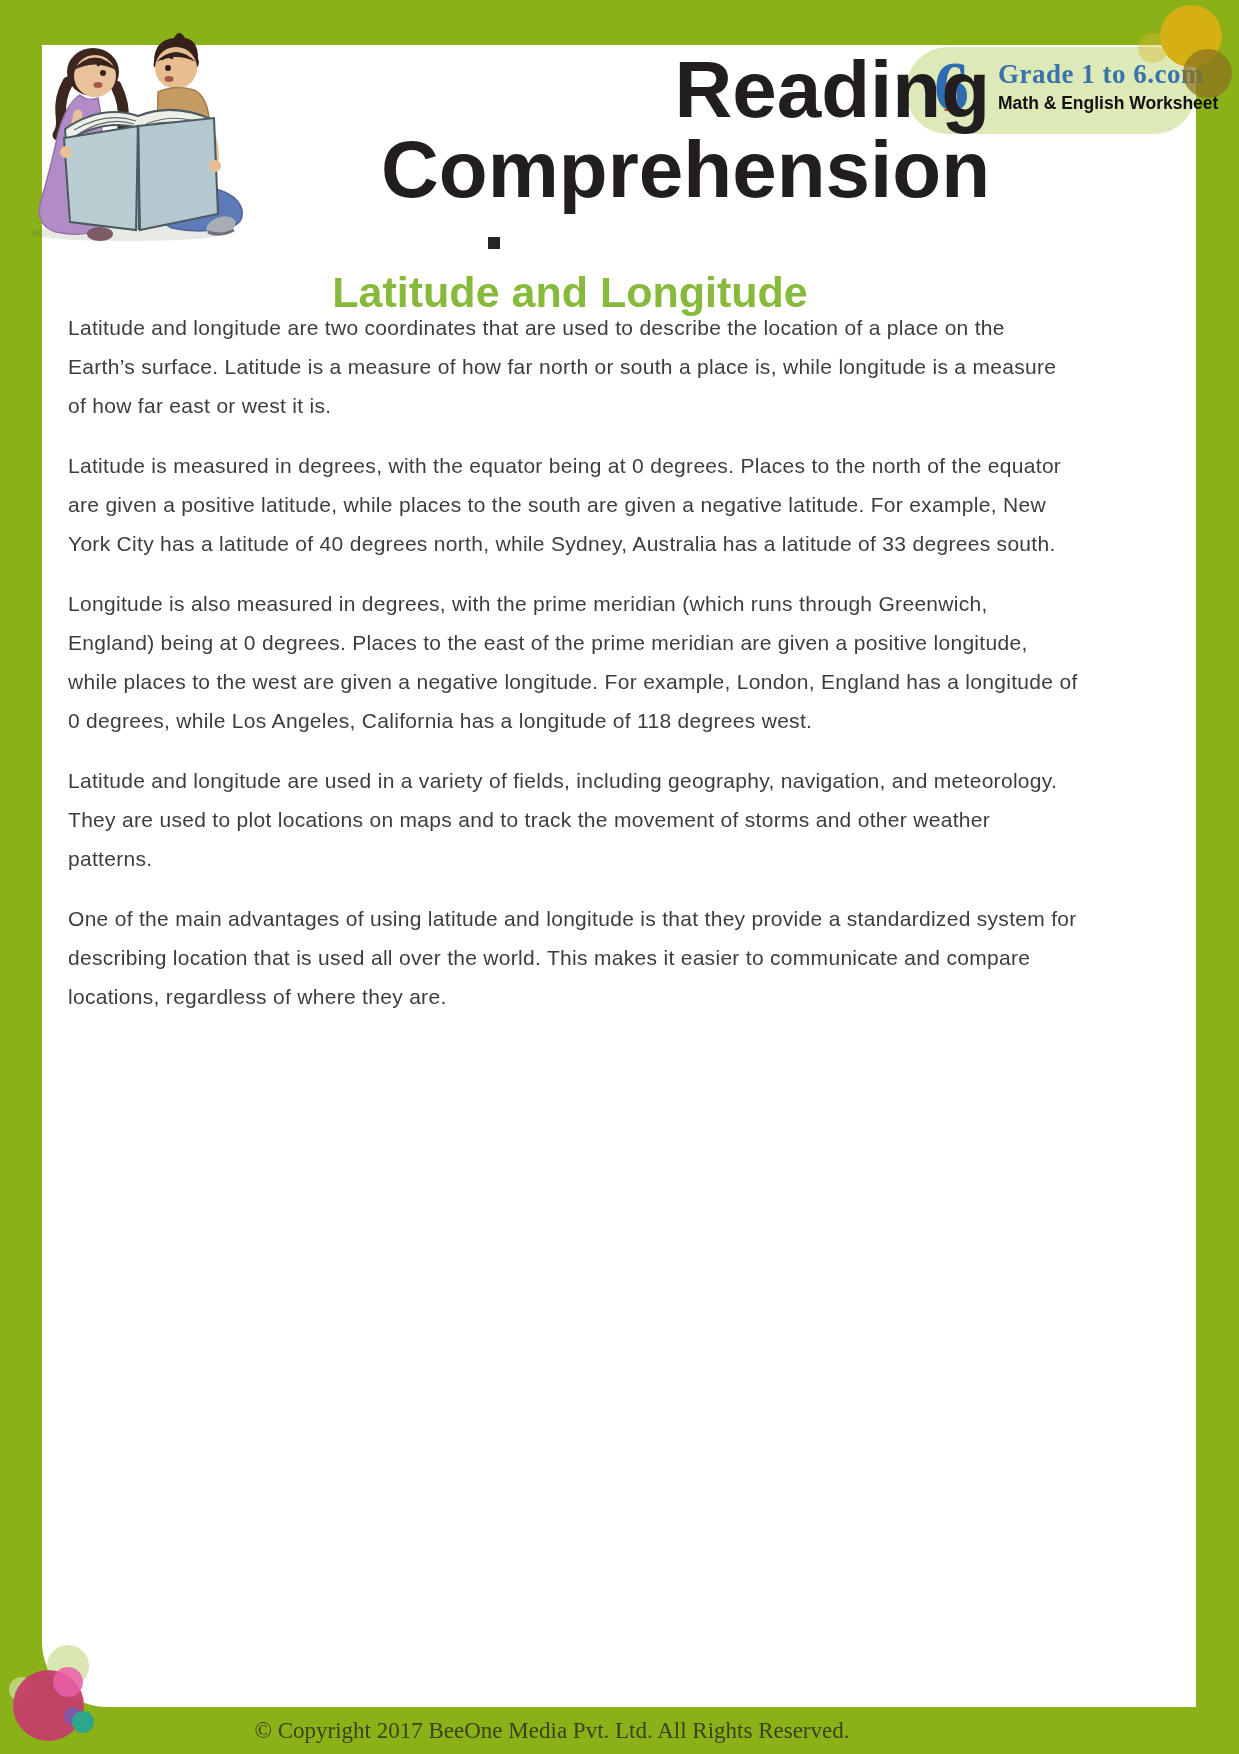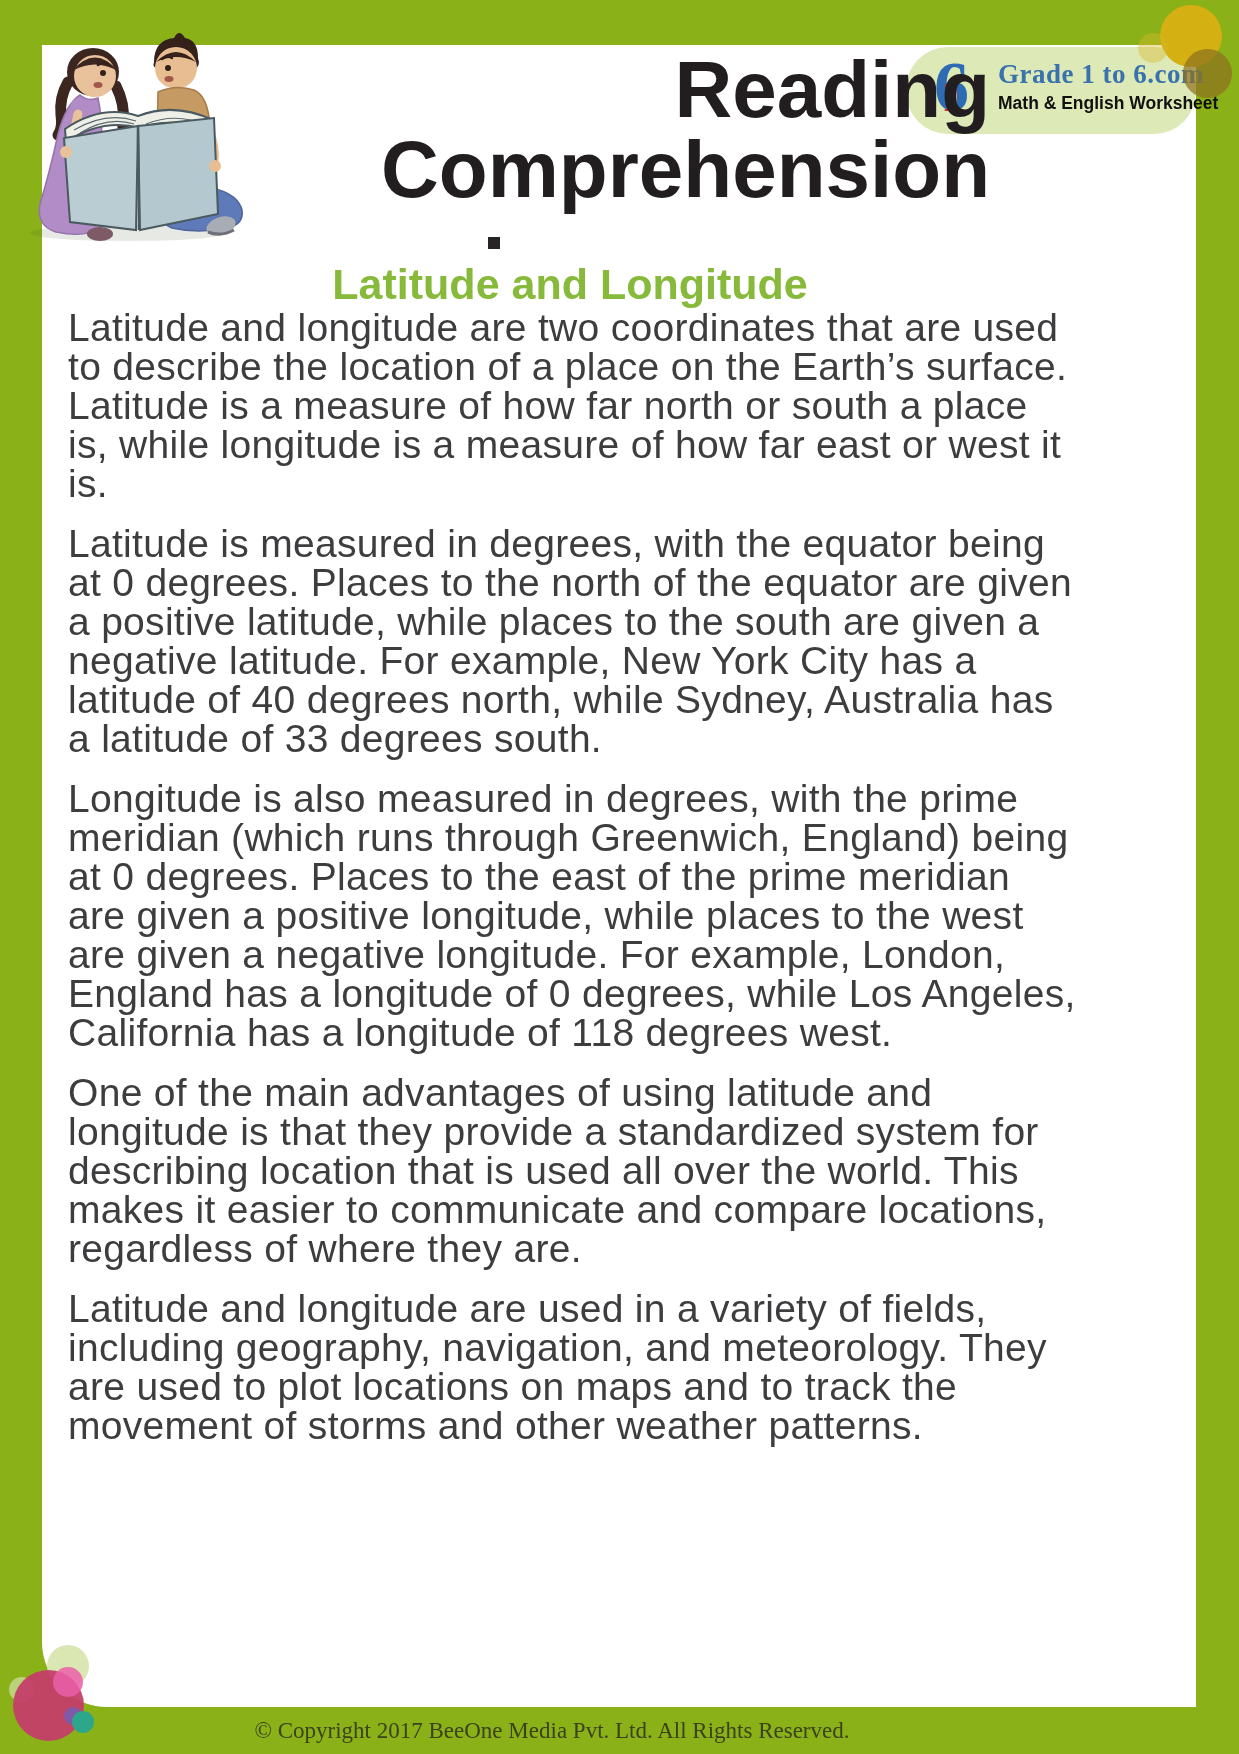--- a/index.html
+++ b/index.html
@@ -55,32 +55,32 @@
   .c-purple    {left:64px;  top:1707px;width:18px;height:18px;background:#8059a8;}
   .c-teal      {left:72px;  top:1711px;width:22px;height:22px;background:#2ea68b;}
   
   .title{
     position:absolute;left:150px;top:50px;width:840px;
     text-align:right;font-weight:bold;
     font-size:80px;line-height:80px;
     color:#221e1f;letter-spacing:0px;
   }
   .subtitle{
-    position:absolute;left:150px;top:260px;width:840px;
+    position:absolute;left:150px;top:268px;width:840px;
     text-align:center;font-weight:bold;
     font-size:43px;line-height:48px;
     color:#87ba3b;
   }
   .stray-square{
     position:absolute;left:488px;top:237px;width:12px;height:12px;background:#272425;
   }
   
   .content{
     position:absolute;left:68px;top:308px;width:1010px;
-    font-size:39px;line-height:39px;letter-spacing:0.3px;
+    font-size:21px;line-height:39px;letter-spacing:0.3px;
     color:#3d3d3f;
   }
   .content p{margin:0 0 21px 0;}
   
   .copyright{
     position:absolute;left:12px;top:1718px;width:1080px;
     text-align:center;
     font-family:"Liberation Serif", serif;
     font-size:23px;color:#3c421c;
   }
@@ -166,19 +166,19 @@
   </div>
 
   <div class="stray-square"></div>
 
   <div class="subtitle">Latitude and Longitude</div>
 
   <div class="content">
     <p>Latitude and longitude are two coordinates that are used to describe the location of a place on the Earth’s surface. Latitude is a measure of how far north or south a place is, while longitude is a measure of how far east or west it is.</p>
     <p>Latitude is measured in degrees, with the equator being at 0 degrees. Places to the north of the equator are given a positive latitude, while places to the south are given a negative latitude. For example, New York City has a latitude of 40 degrees north, while Sydney, Australia has a latitude of 33 degrees south.</p>
     <p>Longitude is also measured in degrees, with the prime meridian (which runs through Greenwich, England) being at 0 degrees. Places to the east of the prime meridian are given a positive longitude, while places to the west are given a negative longitude. For example, London, England has a longitude of 0 degrees, while Los Angeles, California has a longitude of 118 degrees west.</p>
+    <p>Latitude and longitude are used in a variety of fields, including geography, navigation, and meteorology. They are used to plot locations on maps and to track the movement of storms and other weather patterns.</p>
     <p>One of the main advantages of using latitude and longitude is that they provide a standardized system for describing location that is used all over the world. This makes it easier to communicate and compare locations, regardless of where they are.</p>
-    <p>Latitude and longitude are used in a variety of fields, including geography, navigation, and meteorology. They are used to plot locations on maps and to track the movement of storms and other weather patterns.</p>
   </div>
 
   <div class="copyright">© Copyright 2017 BeeOne Media Pvt. Ltd. All Rights Reserved.</div>
 
 </div>
 
 </body></html>

